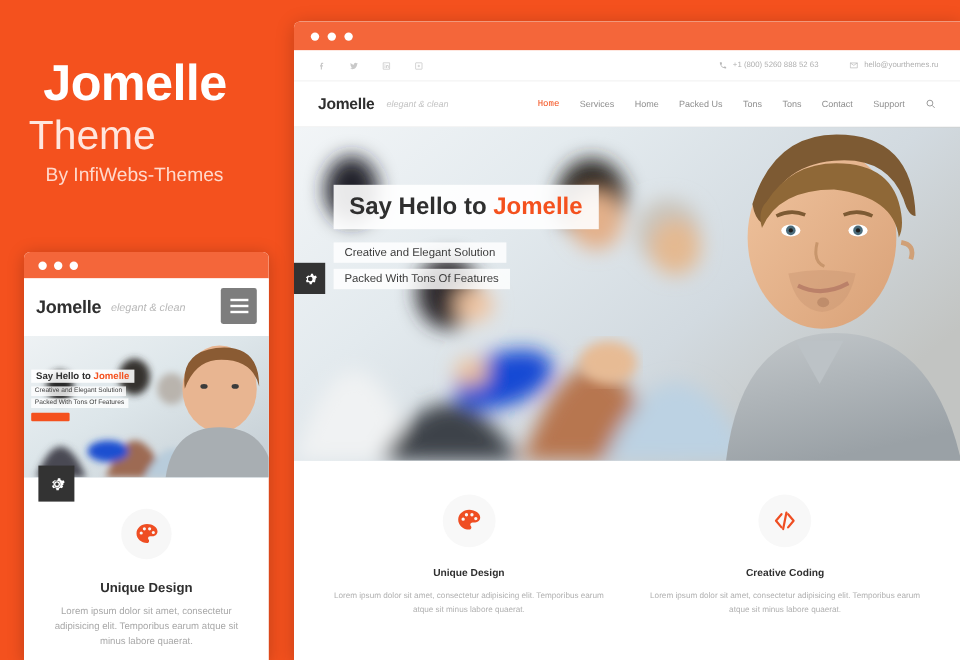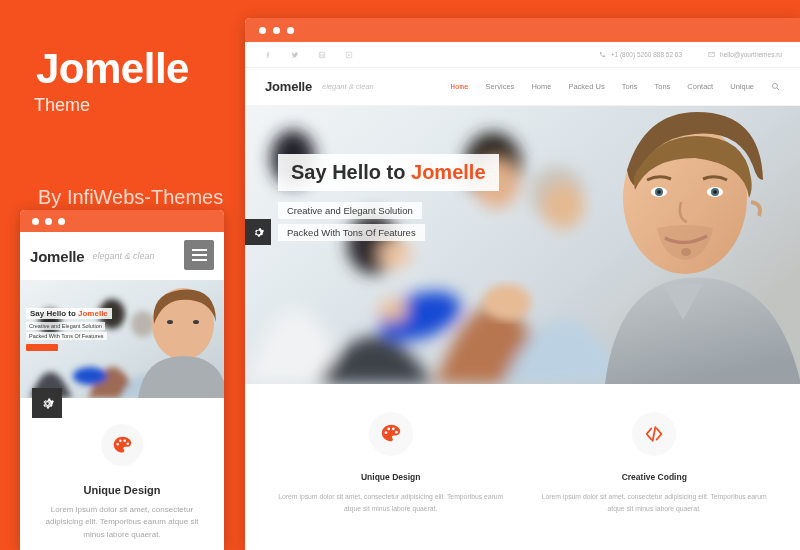--- a/index.html
+++ b/index.html
@@ -14,26 +14,26 @@
   .promo {
     position: absolute; left: 0; top: 0; width: 245px; height: 550px;
     background: #f4511e;
   }
   .promo-title {
     position: absolute; left: 36px; top: 48px;
     font-size: 42px; font-weight: bold; color: #ffffff;
     letter-spacing: -0.5px; line-height: 1;
   }
   .promo-sub {
-    position: absolute; left: 34px; top: 96px;
-    font-size: 18px; font-weight: 300; color: #ffe6dd; line-height: 1;
+    position: absolute; left: 24px; top: 96px;
+    font-size: 34px; font-weight: 300; color: #ffe6dd; line-height: 1;
   }
   .promo-by {
     position: absolute; left: 38px; top: 138px;
-    font-size: 20px; color: #ffd9cc; margin-top: 48px;
+    font-size: 16px; color: #ffd9cc;
   }
 
   
   .mobile {
     position: absolute; left: 20px; top: 210px;
     width: 204px; height: 340px;
     background: #ffffff;
     border-radius: 5px 5px 0 0;
     overflow: hidden;
     box-shadow: 0 2px 14px rgba(0,0,0,0.22);
@@ -302,21 +302,21 @@
     <span class="d-logo">Jomelle</span>
     <span class="d-tag">elegant &amp; clean</span>
     <nav class="d-menu">
       <a href="#" class="active">Home</a>
       <a href="#">Services</a>
       <a href="#">Home</a>
       <a href="#">Packed Us</a>
       <a href="#">Tons</a>
       <a href="#">Tons</a>
       <a href="#">Contact</a>
-      <a href="#">Unique</a>
+      <a href="#">Support</a>
       <span class="d-search">
         <svg width="9" height="9" viewBox="0 0 24 24" fill="none" stroke="#9a9a9a" stroke-width="2.2">
             <circle cx="10.5" cy="10.5" r="6.5"></circle>
             <path d="M15.5 15.5L21 21"></path>
           </svg>
       </span>
     </nav>
   </div>
 
   <div class="desk-hero">

